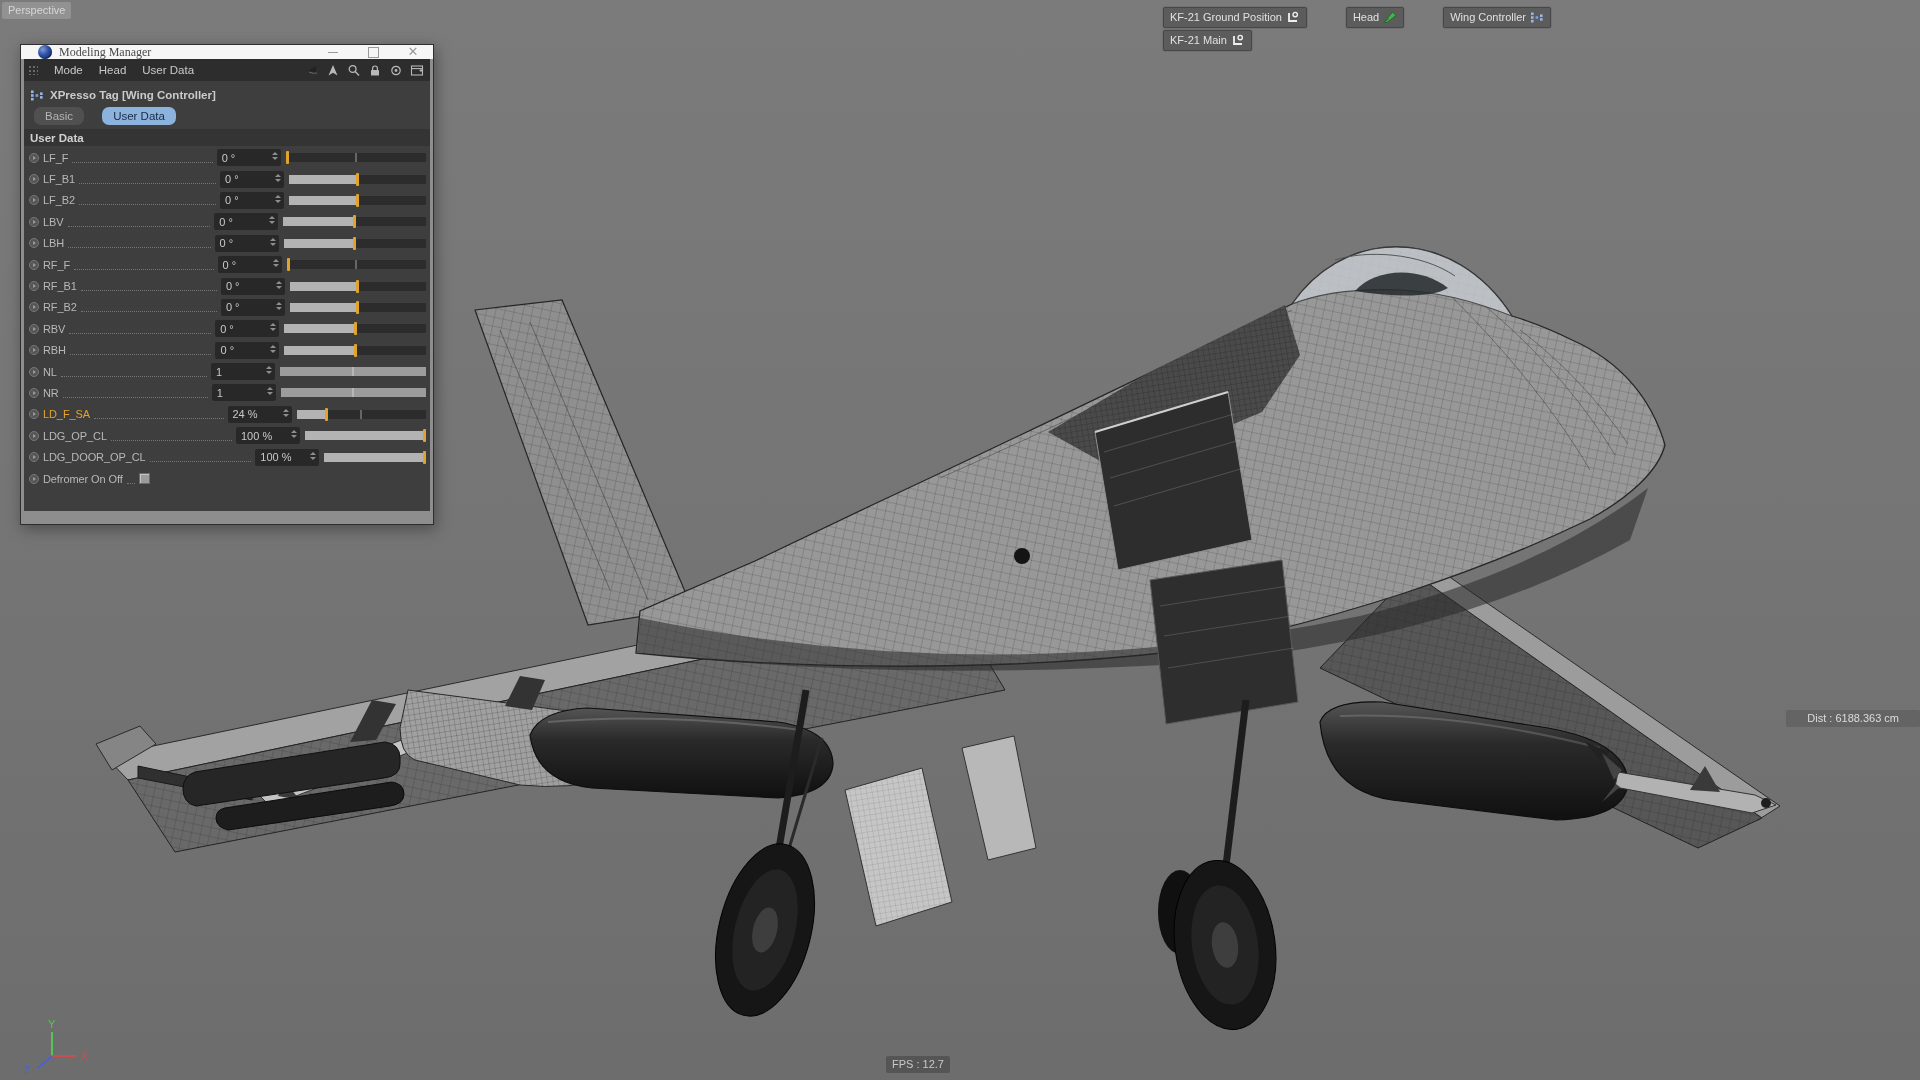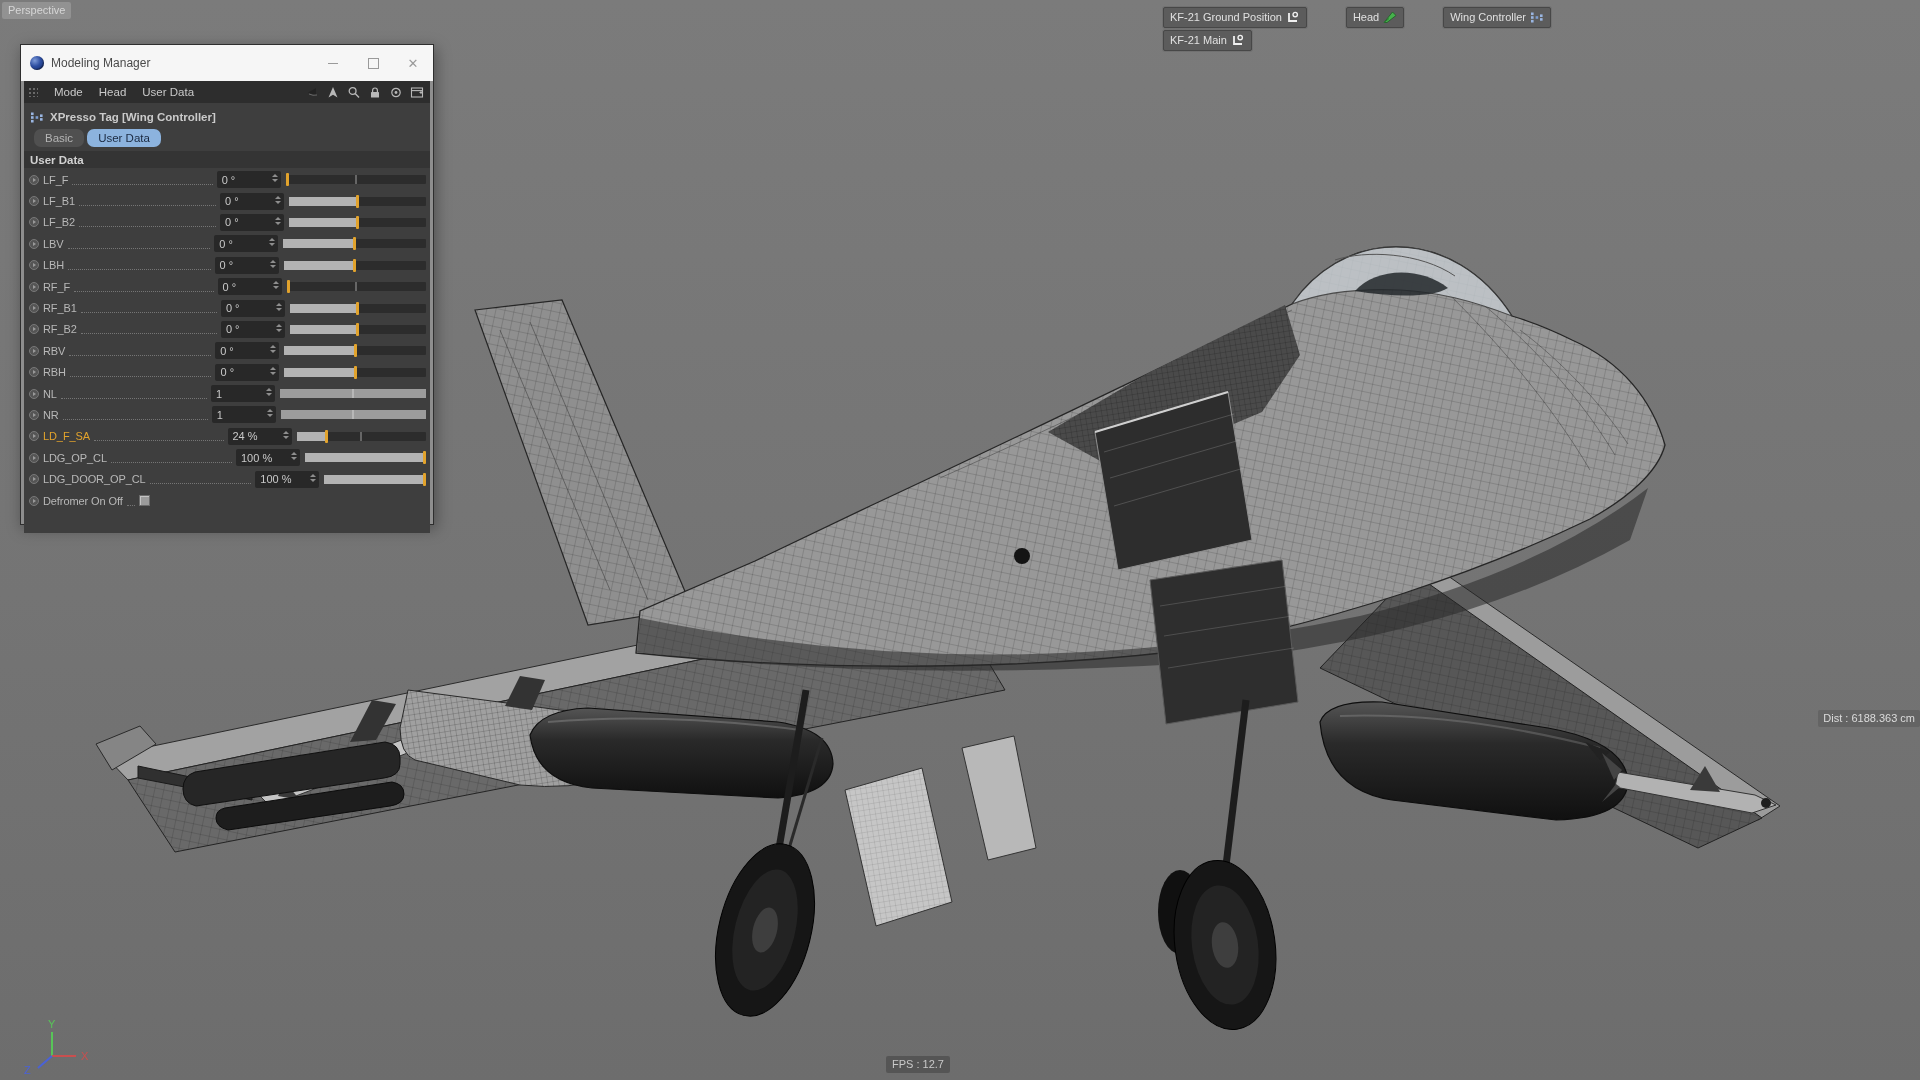--- a/index.html
+++ b/index.html
@@ -7,53 +7,53 @@
     width:1920px;height:1080px;overflow:hidden;position:relative;
     font-family:"Liberation Sans", sans-serif;
     background:linear-gradient(180deg,#7b7b7b 0%,#747474 55%,#6d6d6d 100%);
     -webkit-font-smoothing:antialiased;
   }
   
   .chip{position:absolute;font-size:11px;line-height:1;display:flex;align-items:center;gap:4px;
         padding:3px 6px;border-radius:2px;white-space:nowrap;}
   #perspective-chip{left:2px;top:2px;background:rgba(190,190,190,.35);color:#d6d6d6;}
   .hud-tag{background:#5c5c5c;border:1px solid #474747;color:#e0e0e0;box-shadow:0 0 0 1px rgba(0,0,0,.08);}
-  #dist-chip{right:0;top:710px;background:#646464;color:#dcdcdc;padding:3px 5px;}
+  #dist-chip{right:0;top:710px;background:#646464;color:#dcdcdc;padding:3px 21px;}
   #fps-chip{left:886px;top:1056px;background:#555555;color:#c9c9c9;}
   .hud-icon{display:inline-flex;width:14px;height:13px;}
   
   #axis-gizmo{position:absolute;left:18px;top:1018px;width:80px;height:60px;}
   
   #mm-window{
     position:absolute;left:20px;top:44px;width:414px;height:481px;
     background:#8e8e8e;border:1px solid #2e2e2e;box-sizing:border-box;
     box-shadow:2px 4px 14px rgba(0,0,0,.35);
   }
-  #mm-titlebar{height:36px;background:#f6f6f6;display:flex;align-items:center;padding-left:9px;}
+  #mm-titlebar{height:14px;background:#f6f6f6;display:flex;align-items:center;padding-left:17px;font-family:Liberation Serif, serif;}
   #mm-app-icon{width:14px;height:14px;border-radius:50%;
     background:radial-gradient(circle at 34% 32%,#7d9ad8 0%,#2c4da0 45%,#122a6b 100%);
     box-shadow:inset -1px -1px 1px rgba(0,0,0,.4);margin-right:7px;}
   #mm-title{font-size:12px;color:#4a4a4a;flex:1;}
   .tb-btn{width:40px;height:26px;display:flex;align-items:center;justify-content:center;color:#9a9a9a;}
   .tb-min{width:10px;border-top:1px solid #9a9a9a;height:0;}
   .tb-max{width:9px;height:9px;border:1px solid #9a9a9a;}
   .tb-x{font-size:13px;color:#9a9a9a;}
   #mm-panel{margin:0 3px 3px 3px;height:452px;background:#3e3e3e;box-sizing:border-box;overflow:hidden;}
   
   #mm-menubar{height:22px;background:#2d2d2d;display:flex;align-items:center;padding:0 6px 0 4px;}
   #menu-grip{width:10px;height:10px;margin-right:8px;
     background-image:radial-gradient(#6a6a6a 34%,transparent 36%);background-size:4px 4px;}
   .menu-item{font-size:11.5px;color:#c9c9c9;padding:4px 8px;}
   #menu-right{margin-left:auto;display:flex;align-items:center;gap:7px;}
   .mr-icon{display:inline-flex;width:14px;height:13px;opacity:.92;}
   
   #tag-row{display:flex;align-items:center;gap:6px;margin:5px 0 0 6px;height:18px;}
   #tag-label{font-size:11.5px;color:#cbcbcb;font-weight:bold;}
   #tab-row{display:flex;align-items:flex-end;margin:1px 0 0 10px;height:20px;}
-  .tab{font-size:11.5px;padding:3px 11px 3px;margin-right:3px;border-radius:7px;}
+  .tab{font-size:11.5px;padding:3px 11px 3px;margin-right:18px;border-radius:7px;}
   .tab.inactive{background:#505050;color:#b4b4b4;}
   .tab.active{background:var(--tab-active,#8cb3de);color:#1a2940;}
   #section-header{margin-top:4px;height:17px;background:#343434;color:#d2d2d2;
     font-size:11.5px;font-weight:bold;display:flex;align-items:center;padding-left:6px;}
   
   #rows{padding-top:1px;}
   .ud-row{height:21.4px;display:flex;align-items:center;padding:0 4px 0 5px;}
   .expander{width:10px;height:10px;border-radius:50%;background:#555;border:1px solid #787878;
     box-sizing:border-box;flex:0 0 10px;position:relative;margin-right:4px;}
   .expander:after{content:"";position:absolute;left:2.5px;top:2px;border-left:3px solid #9a9a9a;

